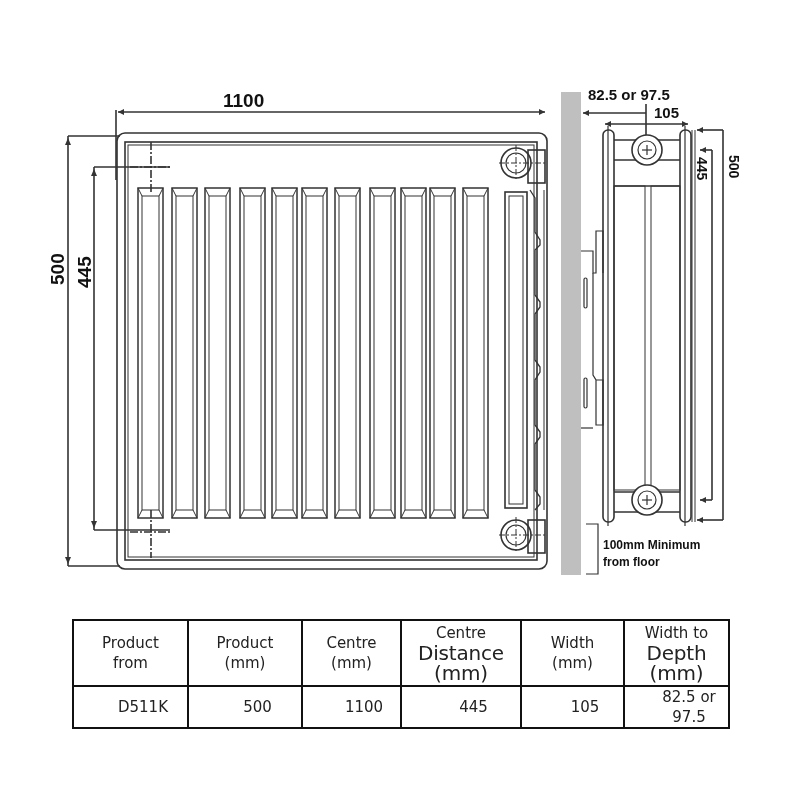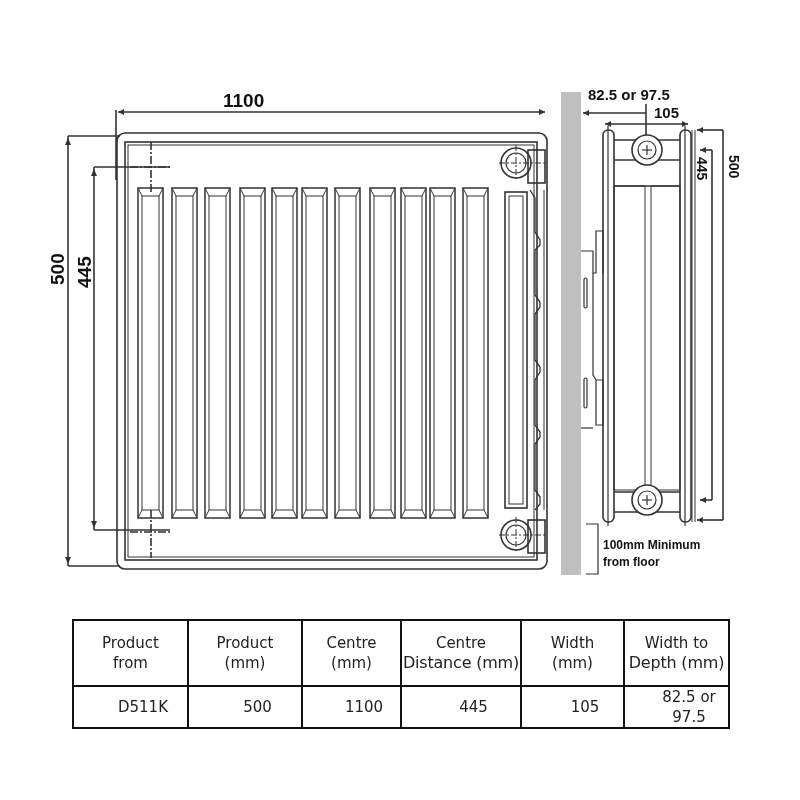--- a/index.html
+++ b/index.html
@@ -11,21 +11,21 @@
       position: absolute; left: 72px; top: 619px; width: 656px; height: 100px;
       border-collapse: collapse; table-layout: fixed;
       font-family: "DejaVu Sans", sans-serif; color: #222;
     }
     .spec-table td {
       border: 2px solid #111; text-align: center; vertical-align: middle; padding: 0;
       font-size: 15px; line-height: 20px;
     }
     .spec-table tr.head td { height: 64px; }
     .spec-table tr.row td { height: 32px; font-size: 15px; padding-left: 25px; }
-    .spec-table .small { font-size: 16px; letter-spacing: -0.2px; }
+    .spec-table .small { font-size: 20px; letter-spacing: -0.2px; }
     .hdr-line { display: block; }
   </style>
 </head>
 <body>
 
 <svg id="drawing" viewBox="0 0 800 600" xmlns="http://www.w3.org/2000/svg">
   <g fill="none" stroke="#333" stroke-width="1.6">
 
     <g>
 

